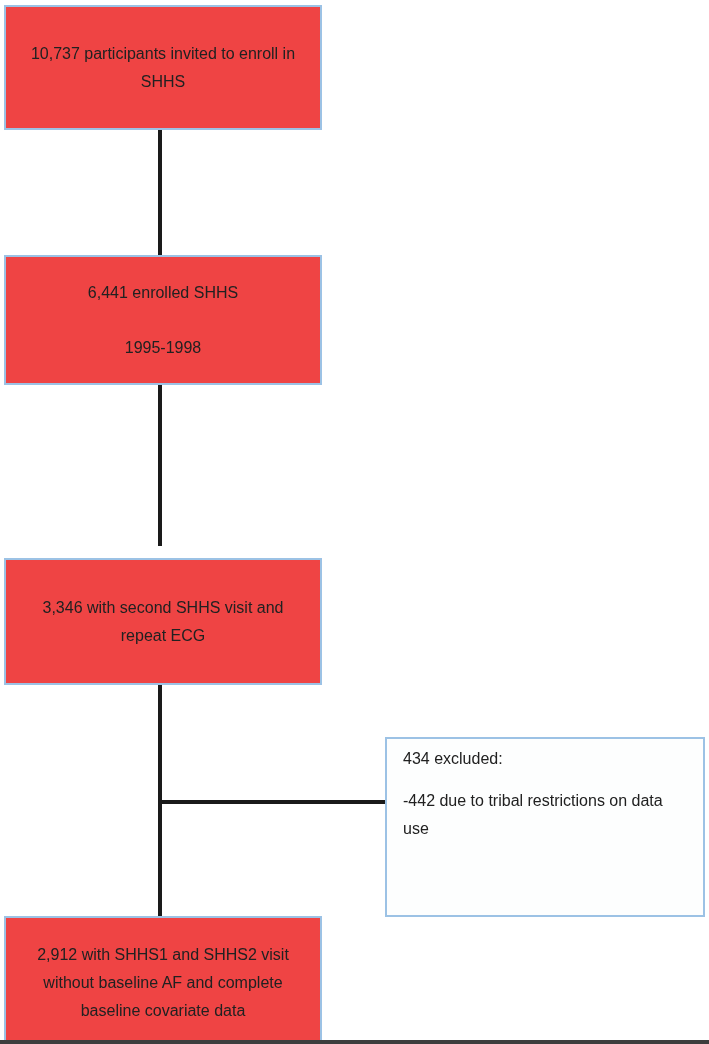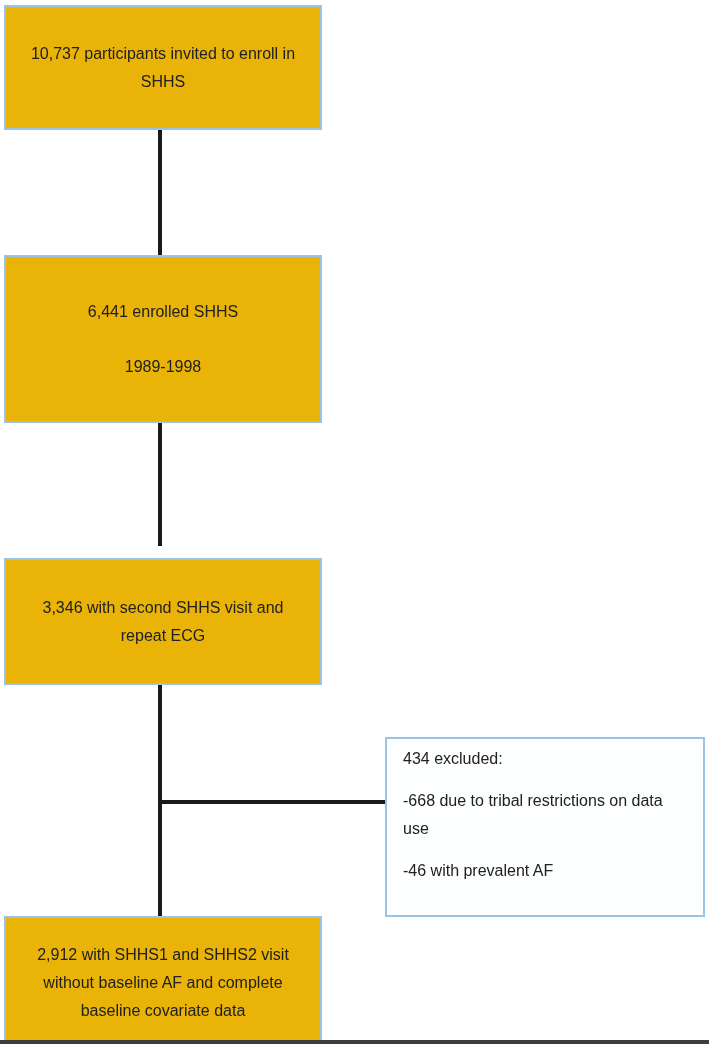--- a/index.html
+++ b/index.html
@@ -18,34 +18,34 @@
     position: relative;
     width: 709px;
     height: 1044px;
     background: #ffffff;
     overflow: hidden;
   }
   .flow-box {
     position: absolute;
     left: 4px;
     width: 318px;
-    background: #eab308;
+    background: #ef4444;
     border: 2px solid var(--box-border);
     display: flex;
     flex-direction: column;
     align-items: center;
     justify-content: center;
     text-align: center;
     font-size: 16px;
     line-height: 28px;
     padding: 0 14px;
   }
   .flow-box p { margin: 0; }
   .box-invited   { top: 5px;   height: 125px; }
-  .box-enrolled  { top: 255px; height: 168px; gap: 27px; }
+  .box-enrolled  { top: 255px; height: 130px; gap: 27px; }
   .box-second    { top: 546px; height: 127px; margin-top: 12px; }
   .box-final     { top: 896px; height: 134px; margin-top: 20px; }
   .box-excluded {
     position: absolute;
     left: 385px;
     top: 737px;
     width: 320px;
     height: 180px;
     background: #fdfefe;
     border: 2px solid var(--box-border);
@@ -82,31 +82,30 @@
   <div class="connector conn-v conn-v2"></div>
   <div class="connector conn-v conn-v3"></div>
   <div class="connector conn-h"></div>
 
   <div class="flow-box box-invited">
     <p>10,737 participants invited to enroll in SHHS</p>
   </div>
 
   <div class="flow-box box-enrolled">
     <p>6,441 enrolled SHHS</p>
-    <p>1989-1998</p>
+    <p>1995-1998</p>
   </div>
 
   <div class="flow-box box-second">
     <p>3,346 with second SHHS visit and repeat ECG</p>
   </div>
 
   <div class="box-excluded">
     <p>434 excluded:</p>
-    <p>-668 due to tribal restrictions on data use</p>
-    <p>-46 with prevalent AF</p>
+    <p>-442 due to tribal restrictions on data use</p>
   </div>
 
   <div class="flow-box box-final">
     <p>2,912 with SHHS1 and SHHS2 visit without baseline AF and complete baseline covariate data</p>
   </div>
 
   <div class="bottom-bar"></div>
 
 </div>
 

